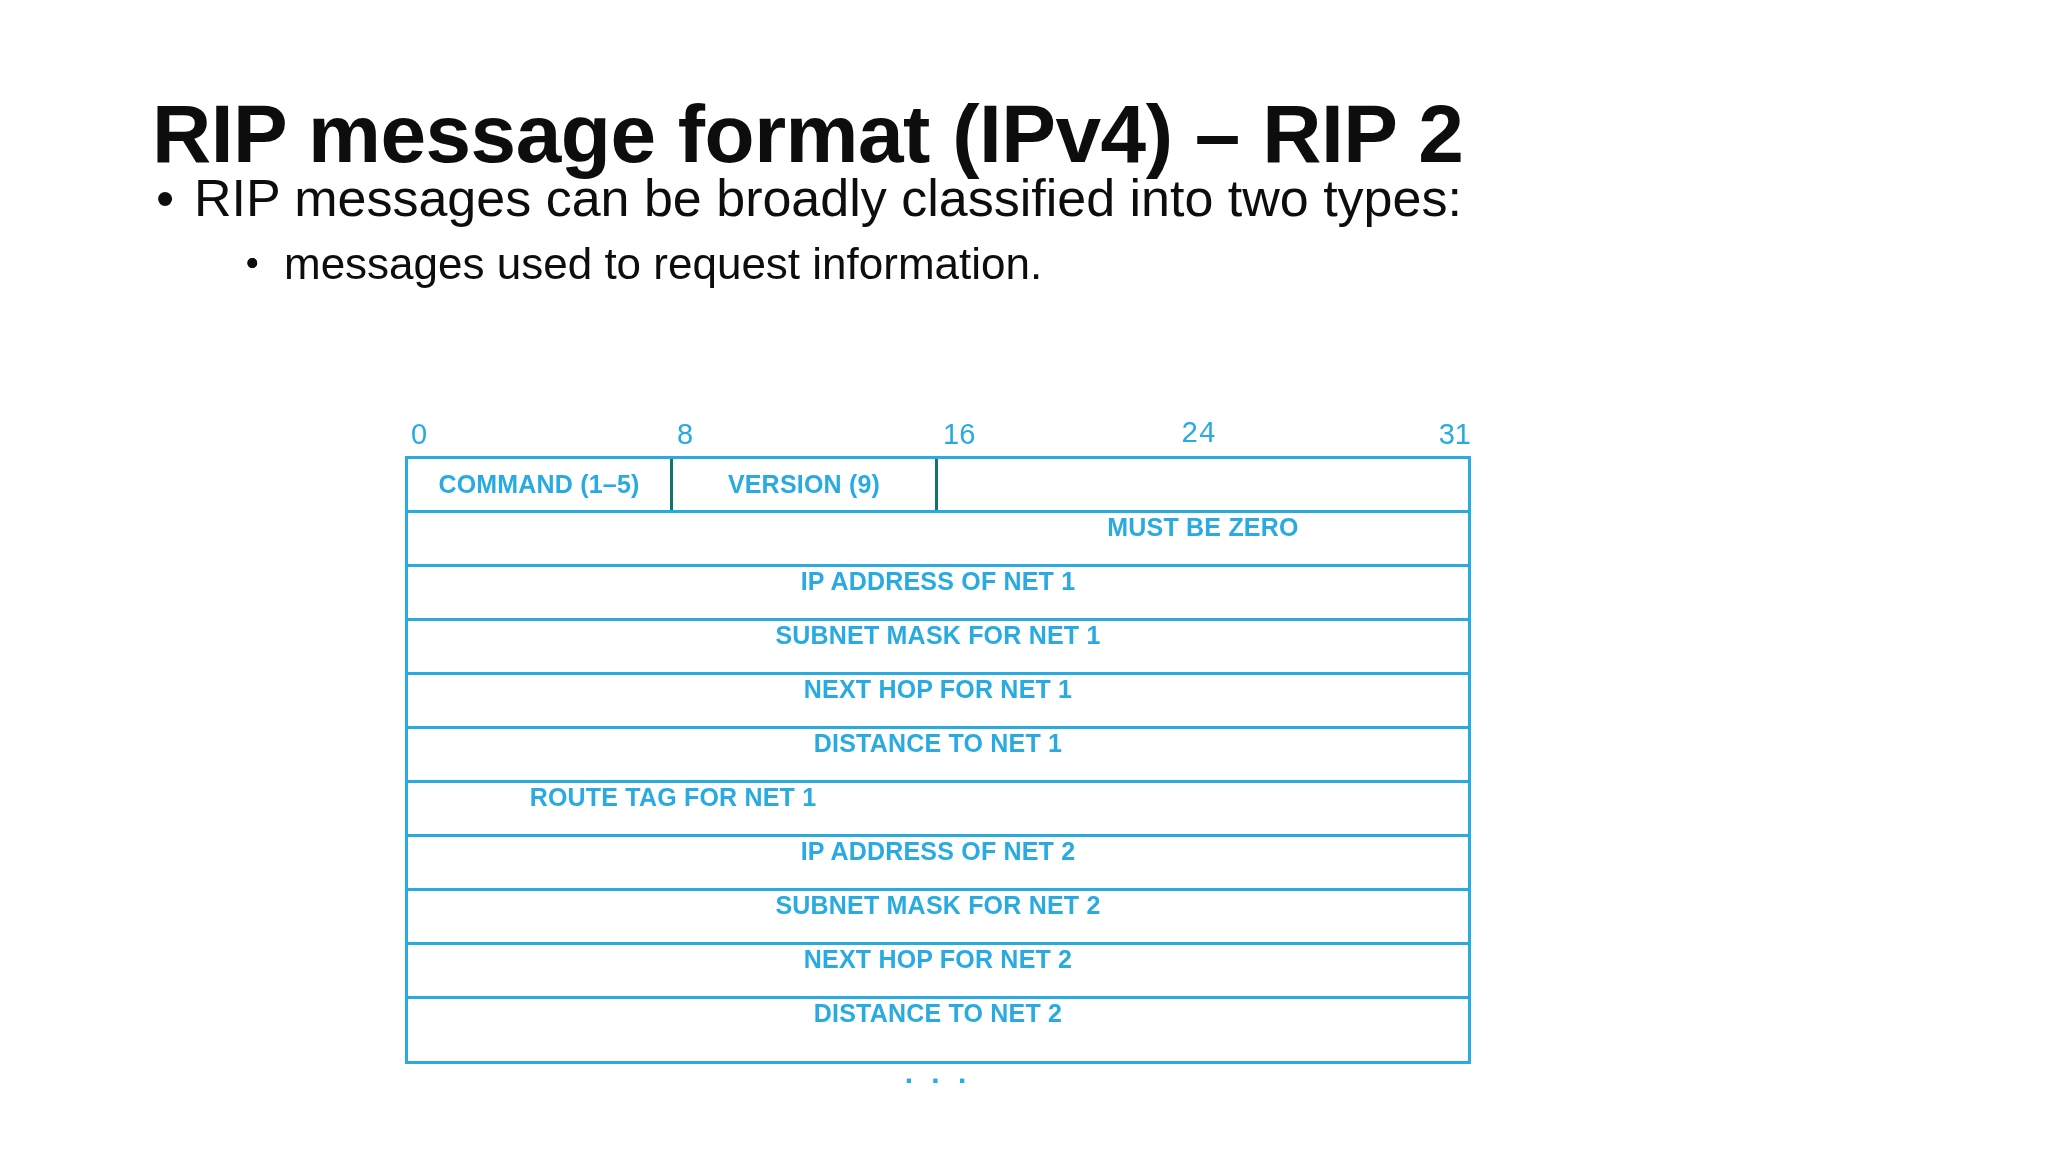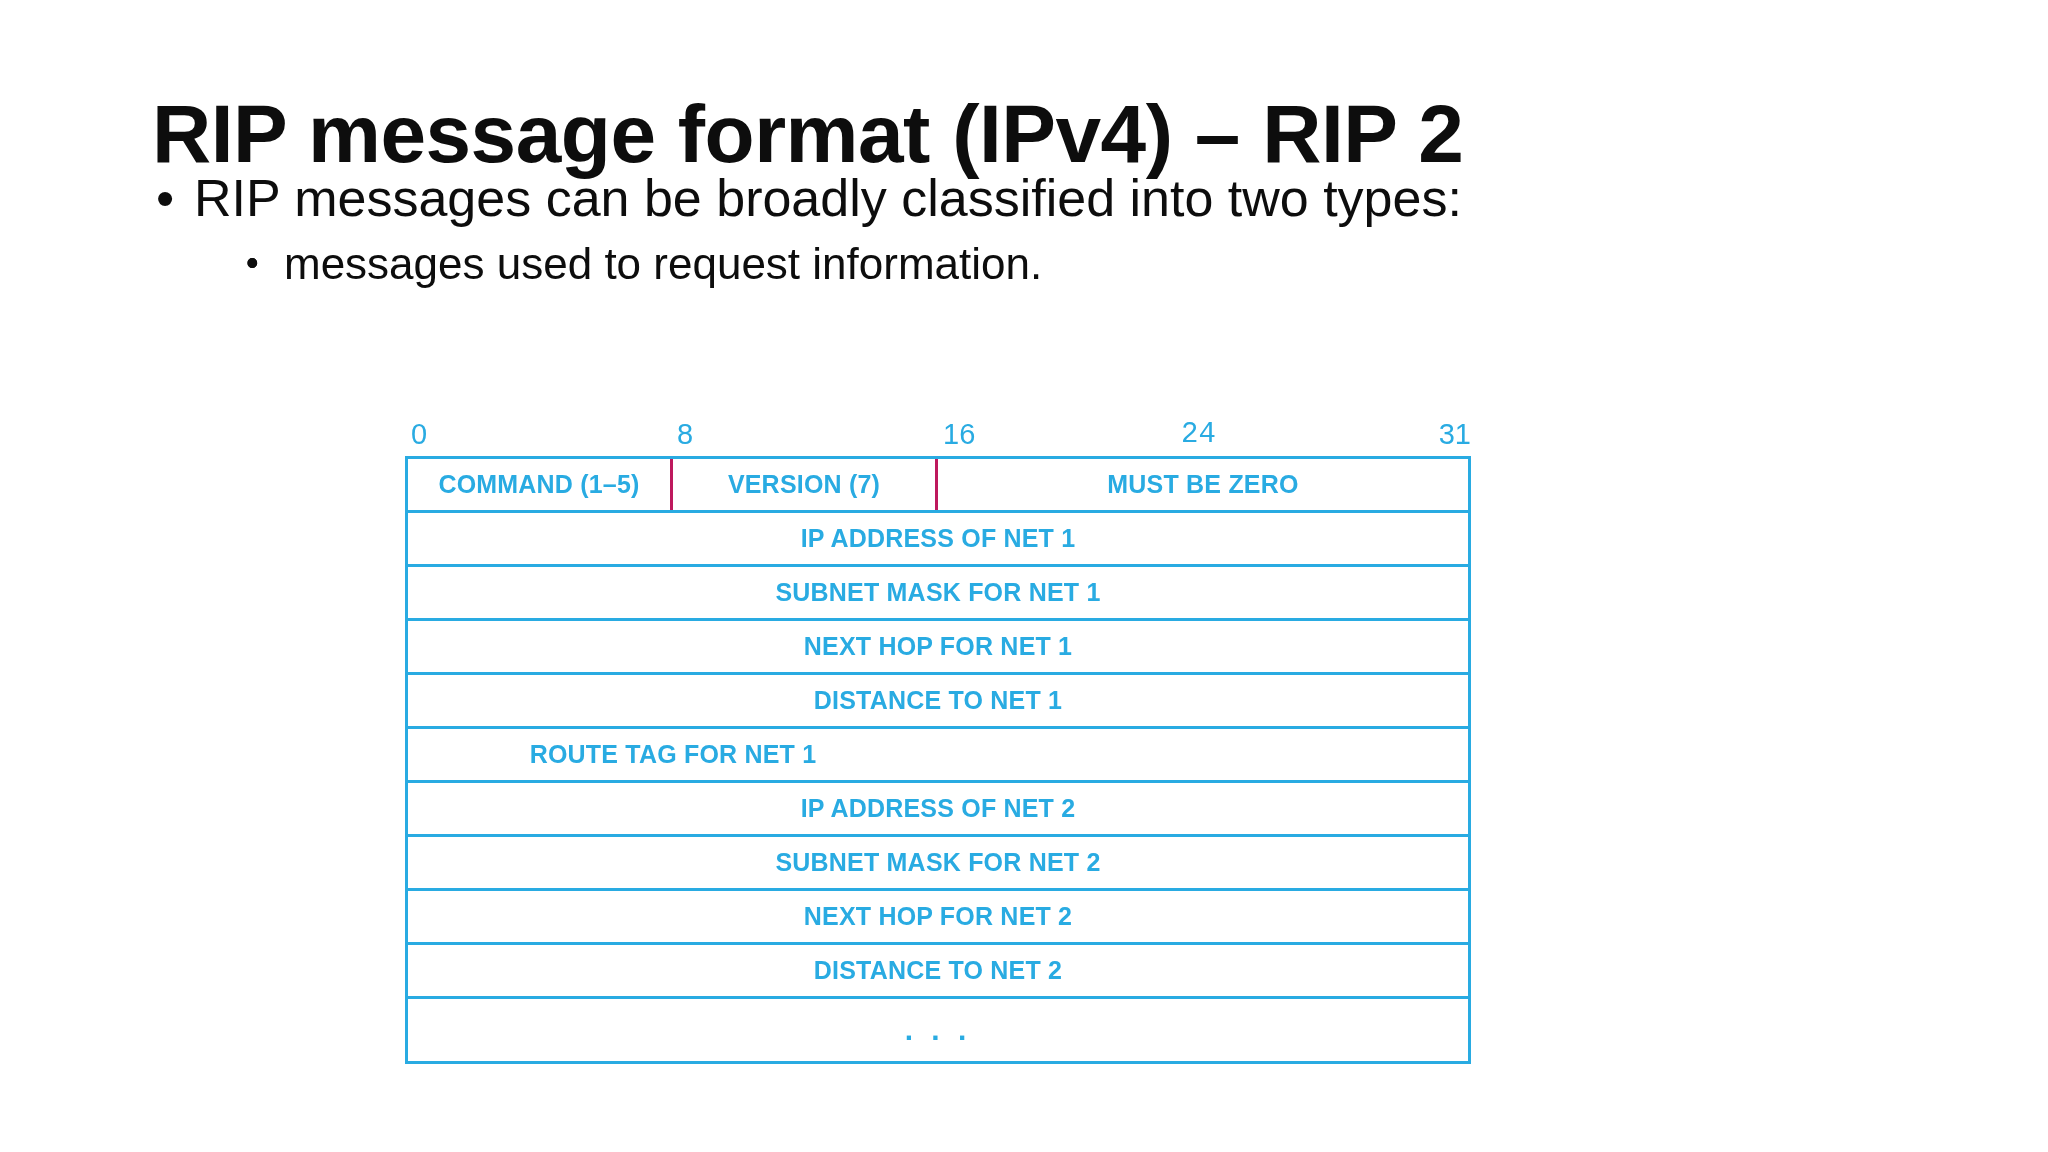--- a/index.html
+++ b/index.html
@@ -125,30 +125,31 @@
   }
   .packet-row:last-child {
     border-bottom: none;
   }
   .packet-cell {
     display: flex;
     align-items: center;
     justify-content: center;
     height: 100%;
     box-sizing: border-box;
-    border-right: 3px solid #be185d;
+    border-right: 3px solid #0f766e;
     font-size: 25px;
     font-weight: bold;
     letter-spacing: 0.2px;
     color: #29ABE2;
     white-space: nowrap;
     overflow: hidden;
   }
   .packet-cell:last-child {
     border-right: none;
+    margin-top: 43px;
   }
   .w-full { width: 100%; }
   .w-half { width: 50%; }
   .w-quarter { width: 25%; }
   .ellipsis-cell {
     font-size: 30px;
     letter-spacing: 5px;
     font-weight: bold;
   }
   .row-tall { height: 62px; }
@@ -184,21 +185,21 @@
       <span class="tick t0">0</span>
       <span class="tick t8">8</span>
       <span class="tick t16">16</span>
       <span class="tick t24">24</span>
       <span class="tick t31">31</span>
     </div>
 
     <div class="packet-table" id="packet-table">
         <div class="packet-row">
           <div class="packet-cell w-quarter">COMMAND (1–5)</div>
-          <div class="packet-cell w-quarter">VERSION (7)</div>
+          <div class="packet-cell w-quarter">VERSION (9)</div>
           <div class="packet-cell w-half">MUST BE ZERO</div>
         </div>
         <div class="packet-row">
           <div class="packet-cell w-full">IP ADDRESS OF NET 1</div>
         </div>
         <div class="packet-row">
           <div class="packet-cell w-full">SUBNET MASK FOR NET 1</div>
         </div>
         <div class="packet-row">
           <div class="packet-cell w-full">NEXT HOP FOR NET 1</div>

